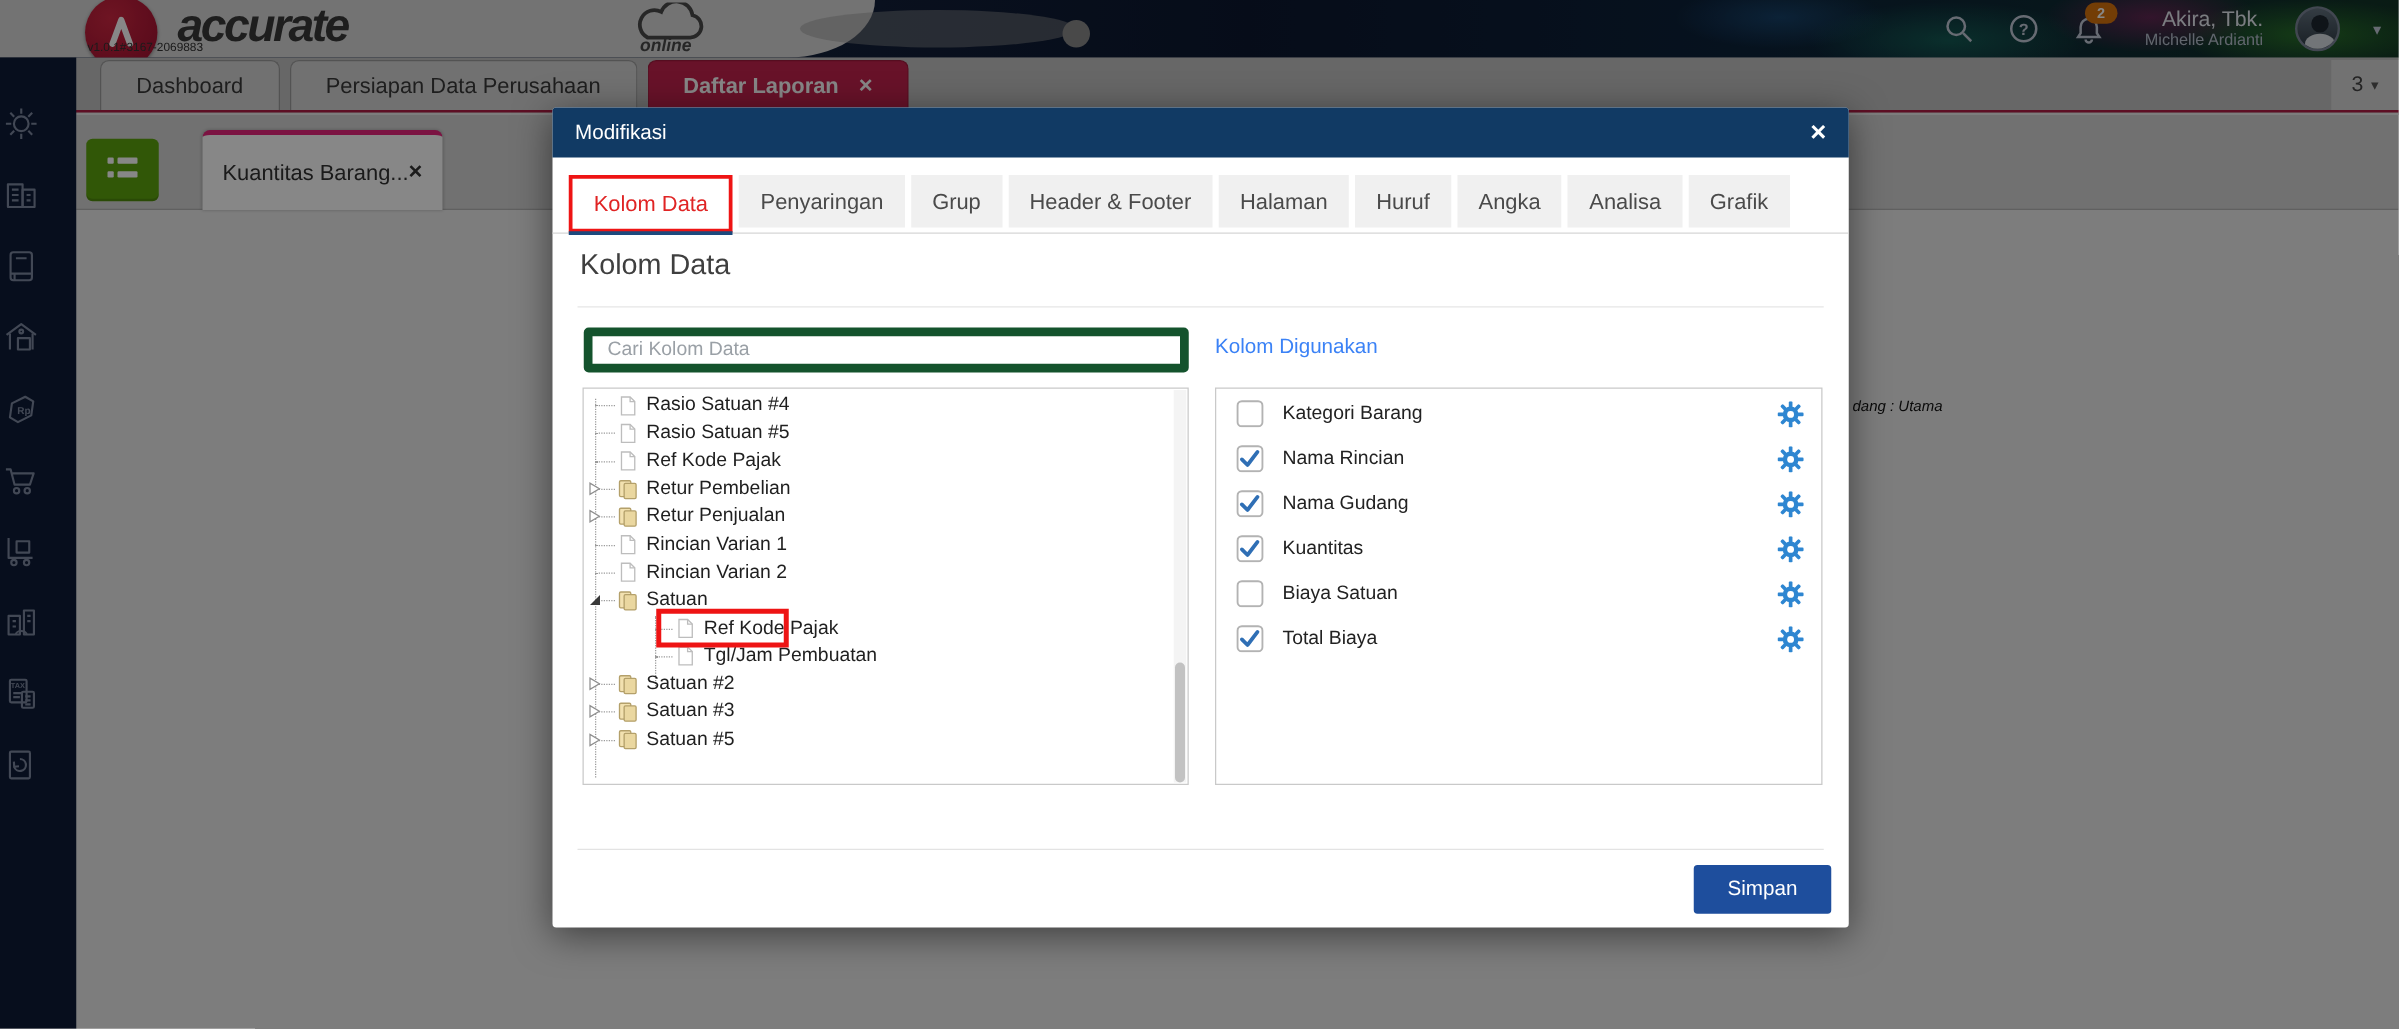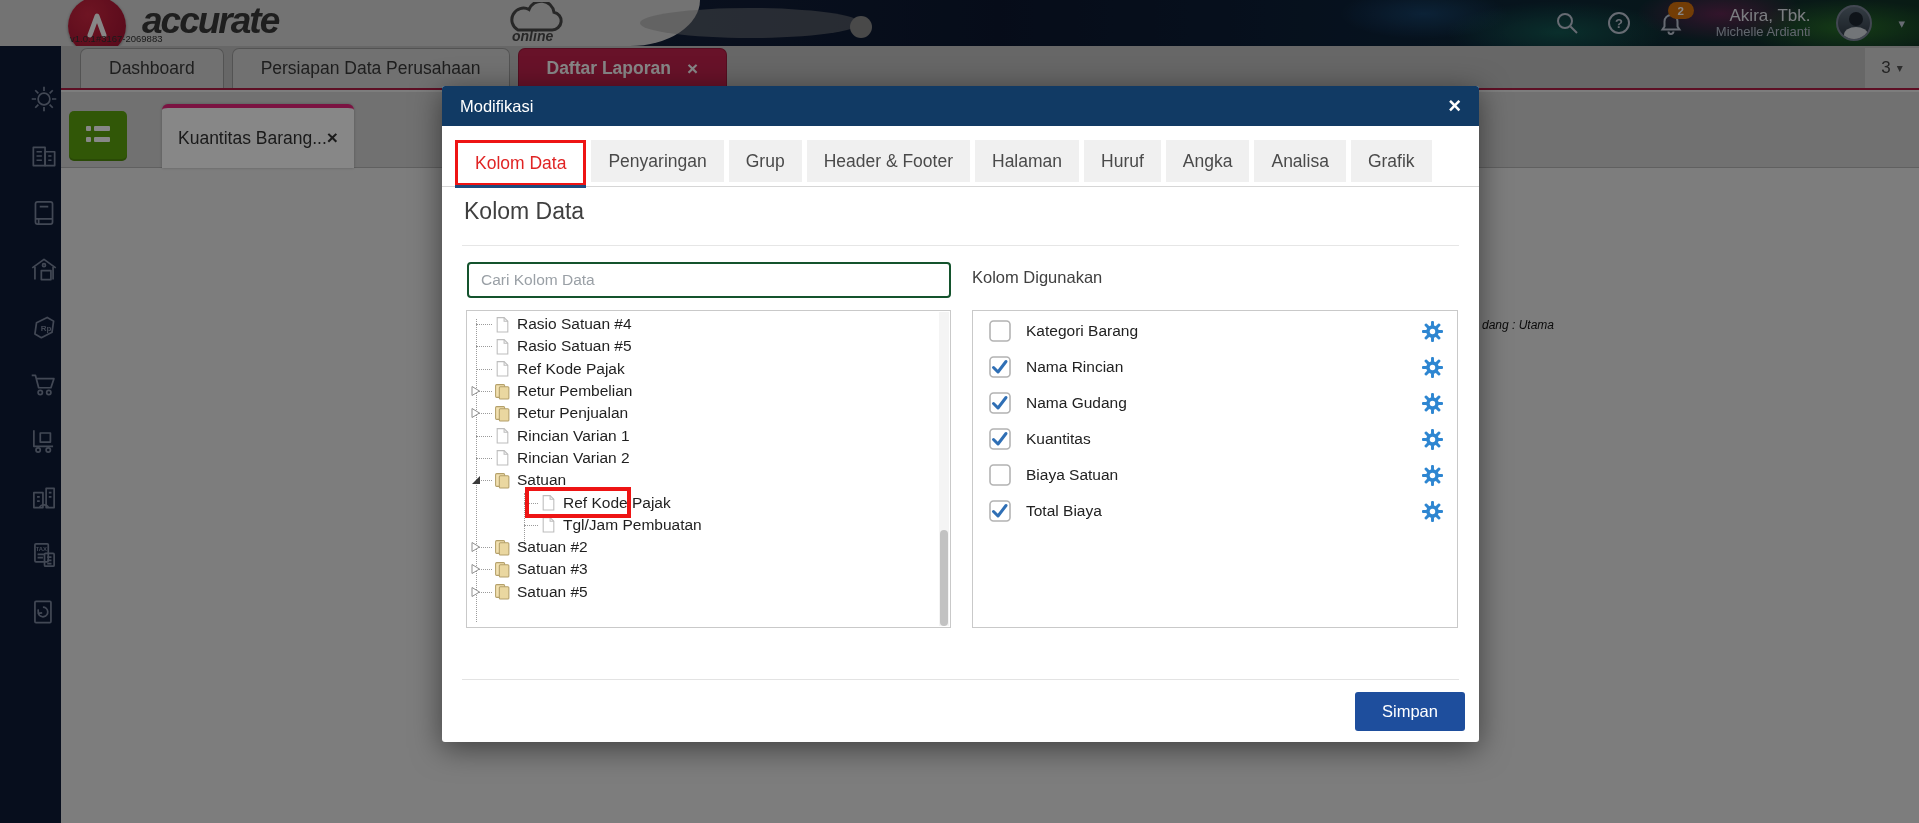--- a/index.html
+++ b/index.html
@@ -54,21 +54,21 @@
   
   .tabrow2 { position:absolute; left:61px; top:92px; width:1858px; height:76px; background:#d6d6d6; border-bottom:1px solid #b5b5b5; z-index:3; }
   .green-btn { position:absolute; left:8px; top:19px; width:58px; height:50px; background:#5ea50f; border-radius:5px;
     display:flex; align-items:center; justify-content:center; box-shadow:inset 0 -2px 0 rgba(0,0,0,.15); }
   .report-tab { position:absolute; left:101px; top:12px; width:192px; height:64px; background:#fff; border-top:4px solid #e8257d;
     border-radius:6px 6px 0 0; display:flex; align-items:center; padding:0 16px; font-size:17.5px; color:#333; box-shadow:0 0 3px rgba(0,0,0,.25); }
   .report-tab .tclose { font-weight:bold; font-size:19px; color:#333; }
 
   
   .sidebar { position:absolute; left:0; top:46px; width:61px; height:777px; background:#0f1c38; z-index:6;
-    display:flex; flex-direction:column; align-items:flex-end; padding-top:36px; gap:23px; }
+    display:flex; flex-direction:column; align-items:flex-start; padding-top:36px; gap:23px; }
   .side-item { width:34px; height:34px; display:flex; align-items:center; justify-content:center; }
 
   
   .content { position:absolute; left:61px; top:168px; width:1858px; height:655px; background:#ededed; z-index:2; }
   .bg-text { position:absolute; left:1421px; top:150px; font-size:12px; font-style:italic; color:#111; }
 
   
   .overlay { position:absolute; left:0; top:0; width:1919px; height:823px; background:rgba(0,0,0,.47); z-index:50; }
 
   
@@ -79,40 +79,40 @@
   .modal-title { color:#fff; font-size:16.5px; }
   .modal-close { color:#fff; font-size:22px; font-weight:bold; line-height:1; cursor:pointer; }
   .modal-tabs { position:absolute; left:0; top:40px; width:100%; height:61px; border-bottom:1px solid #d6d6d6;
     display:flex; align-items:flex-start; padding:14px 0 0 13px; }
   .mtab { height:42px; padding:0 17px; margin-right:5px; background:#f0f0f0; display:flex; align-items:center;
     font-size:17.5px; color:#4a4a4a; cursor:pointer; white-space:nowrap; }
   .mtab.active { background:#fff; color:#e02424; border:3px solid #ee1414; height:46px; position:relative; }
   .mtab.active:after { content:""; position:absolute; left:-3px; right:-3px; bottom:-5px; height:3px; background:#1d4a7d; }
   .section-title { position:absolute; left:22px; top:112px; font-size:23px; color:#3f3f3f; }
   .section-hr { position:absolute; left:20px; right:20px; top:159px; border-top:1px solid #e6e6e6; }
-  .search-input { position:absolute; left:25px; top:176px; width:484px; height:36px; border:2px solid #14532d; border-radius:4px;
+  .search-input { position:absolute; left:25px; top:176px; width:484px; height:36px; border:7px solid #14532d; border-radius:4px;
     padding:0 12px; font-size:15.5px; color:#6d28d9; font-family:"Liberation Sans", sans-serif; }
   .search-input::placeholder { color:#9aa0a6; }
 
   .tree-panel { position:absolute; left:24px; top:224px; width:485px; height:318px; border:1px solid #c9c9c9; background:#fff;
     padding-top:2px; overflow:hidden; }
   .tree-row { position:relative; height:22.3px; display:flex; align-items:center; font-size:15.5px; color:#1f1f1f; cursor:pointer; }
   .tree-row.lvl1 { padding-left:27px; }
   .tree-row.lvl2 { padding-left:73px; }
   .tree-row.lvl1:before { content:""; position:absolute; left:9px; top:50%; width:16px; border-top:1px dotted #9b9b9b; }
   .tree-row.lvl2:before { content:""; position:absolute; left:57px; top:50%; width:14px; border-top:1px dotted #9b9b9b; }
   .tree-row .tri { position:absolute; left:3px; top:5px; }
   .tree-row .ti { margin-right:6px; flex:0 0 auto; }
   .guide-v1 { position:absolute; left:9px; top:8px; height:303px; border-left:1px dotted #9b9b9b; }
   .guide-v2 { position:absolute; left:57px; top:182px; height:56px; border-left:1px dotted #9b9b9b; }
   .nama-box { position:absolute; left:58px; top:176px; width:106px; height:31px; border:4px solid #ee1414; z-index:5; }
   .tree-scroll { position:absolute; right:1px; top:1px; bottom:1px; width:10px; background:#f4f4f4; }
   .tree-thumb { position:absolute; left:1px; width:8px; top:218px; height:96px; background:#c2c2c2; border-radius:4px; cursor:pointer; }
 
-  .used-label { position:absolute; left:530px; top:182px; font-size:16.5px; color:#404040; }
+  .used-label { position:absolute; left:530px; top:182px; font-size:16.5px; color:#3b82f6; }
   .used-panel { position:absolute; left:530px; top:224px; width:486px; height:318px; border:1px solid #c9c9c9; background:#fff; padding-top:2px; }
   .used-row { position:relative; height:36px; display:flex; align-items:center; padding:0 14px 0 16px; }
   .used-row .cb { flex:0 0 auto; cursor:pointer; }
   .used-row .ulabel { margin-left:15px; font-size:15.5px; color:#222; flex:1 1 auto; }
   .used-row .gear { flex:0 0 auto; cursor:pointer; }
 
   .bottom-hr { position:absolute; left:20px; right:20px; top:593px; border-top:1px solid #e3e3e3; }
   .save-btn { position:absolute; left:913px; top:606px; width:110px; height:39px; background:#1e4e9d; color:#fff;
     font-size:16.5px; border:none; border-radius:3px; cursor:pointer; font-family:"Liberation Sans", sans-serif; }
 </style>

